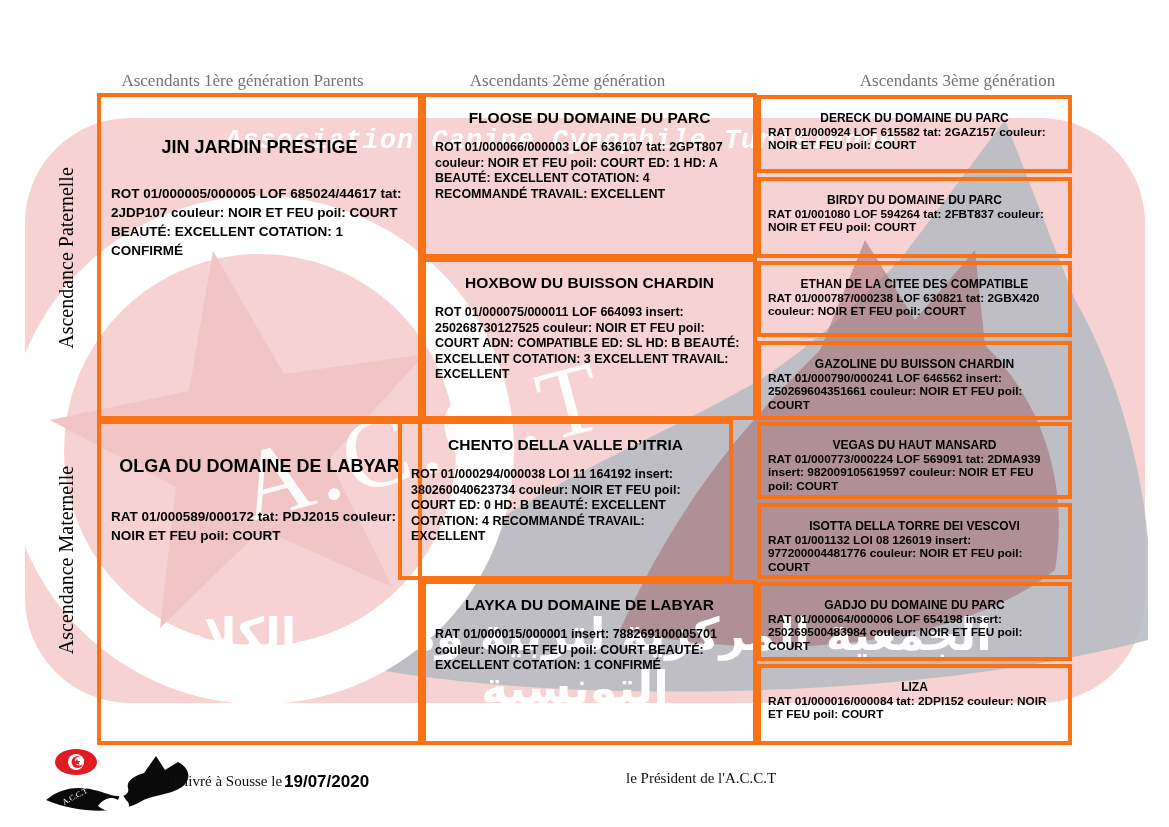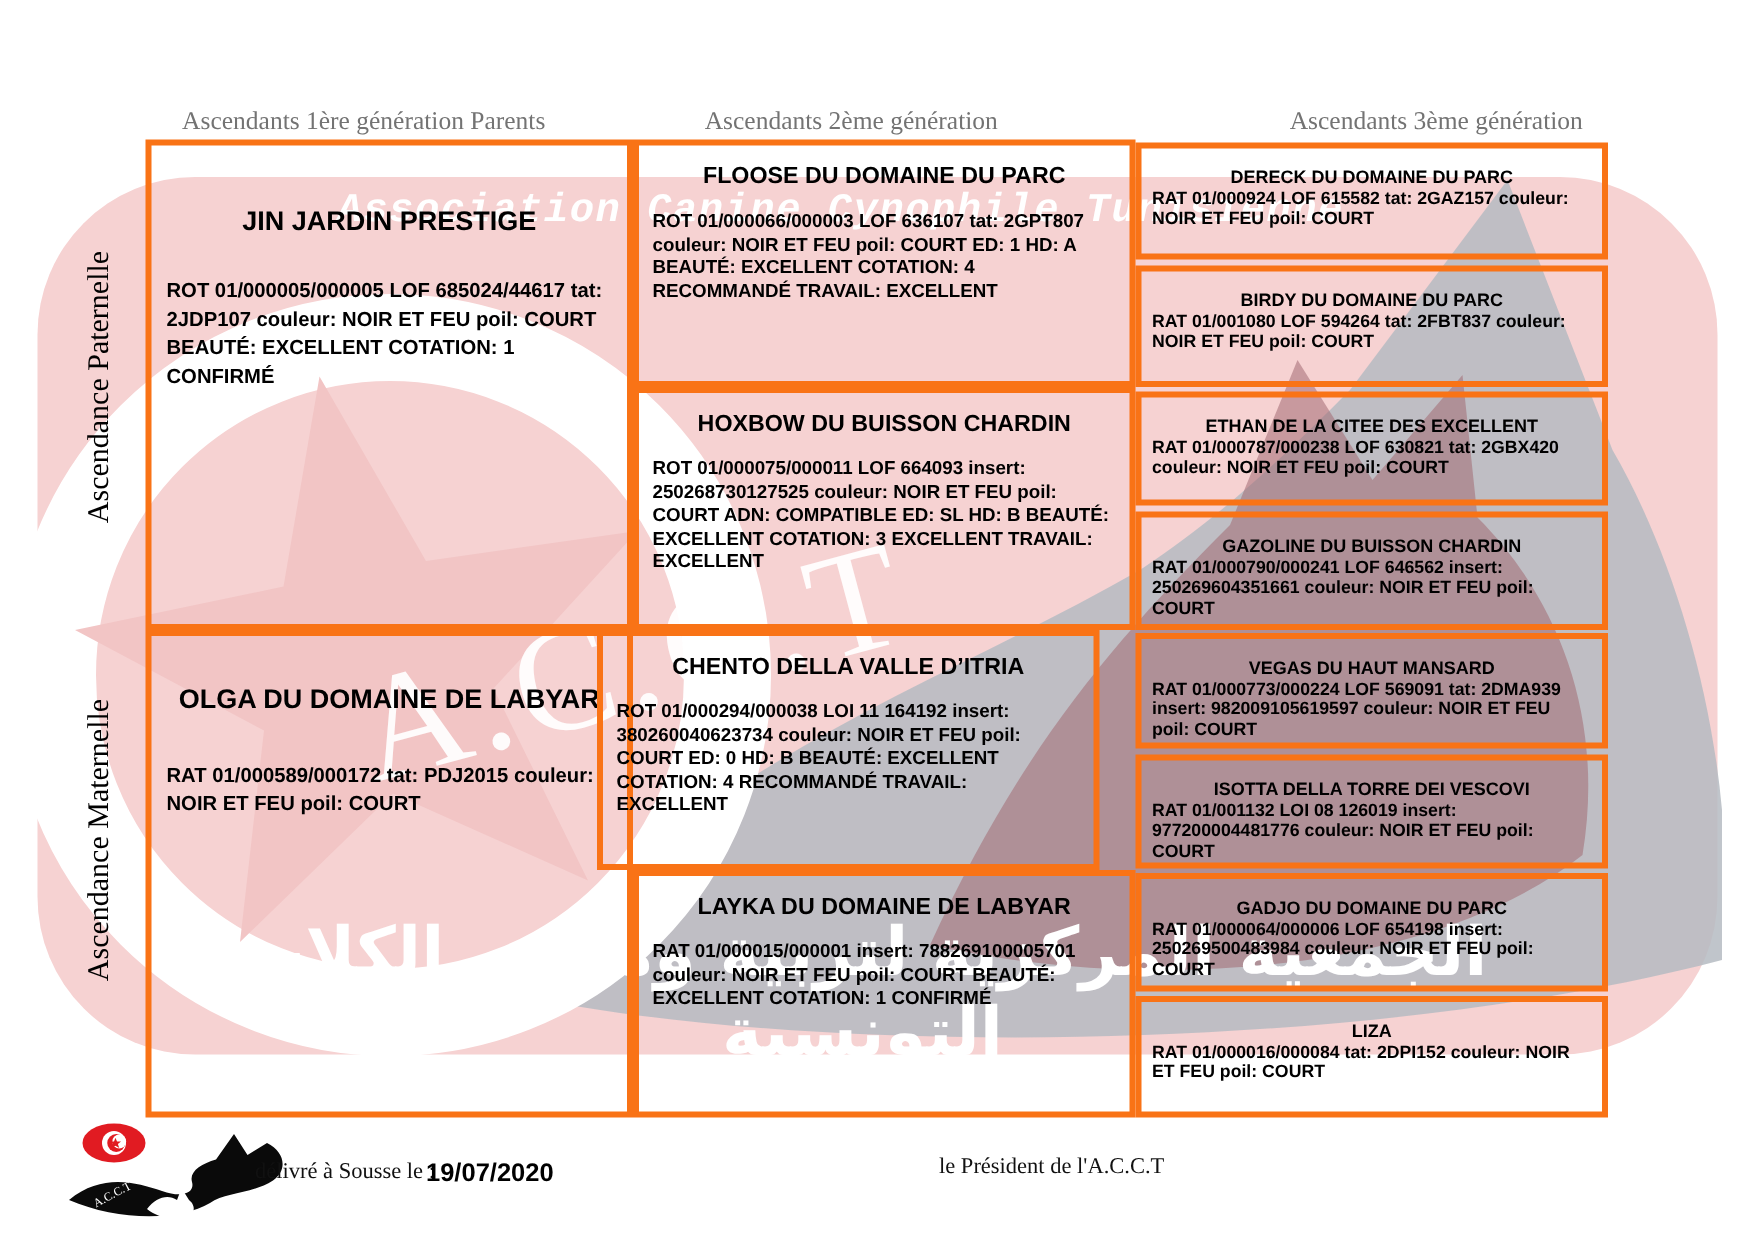--- a/index.html
+++ b/index.html
@@ -113,21 +113,21 @@
 
   <div class="box c3" style="left:757px;top:95px;width:315px;height:78px;">
     <div class="title">DERECK DU DOMAINE DU PARC</div>
     <div class="details">RAT 01/000924 LOF 615582 tat: 2GAZ157 couleur: NOIR ET FEU poil: COURT</div>
   </div>
   <div class="box c3" style="left:757px;top:177px;width:315px;height:81px;">
     <div class="title">BIRDY DU DOMAINE DU PARC</div>
     <div class="details">RAT 01/001080 LOF 594264 tat: 2FBT837 couleur: NOIR ET FEU poil: COURT</div>
   </div>
   <div class="box c3" style="left:757px;top:261px;width:315px;height:76px;">
-    <div class="title">ETHAN DE LA CITEE DES EXCELLENT</div>
+    <div class="title">ETHAN DE LA CITEE DES COMPATIBLE</div>
     <div class="details">RAT 01/000787/000238 LOF 630821 tat: 2GBX420 couleur: NOIR ET FEU poil: COURT</div>
   </div>
   <div class="box c3" style="left:757px;top:341px;width:315px;height:79px;">
     <div class="title">GAZOLINE DU BUISSON CHARDIN</div>
     <div class="details">RAT 01/000790/000241 LOF 646562 insert: 250269604351661 couleur: NOIR ET FEU poil: COURT</div>
   </div>
   <div class="box c3" style="left:757px;top:422px;width:315px;height:77px;">
     <div class="title">VEGAS DU HAUT MANSARD</div>
     <div class="details">RAT 01/000773/000224 LOF 569091 tat: 2DMA939 insert: 982009105619597 couleur: NOIR ET FEU poil: COURT</div>
   </div>

